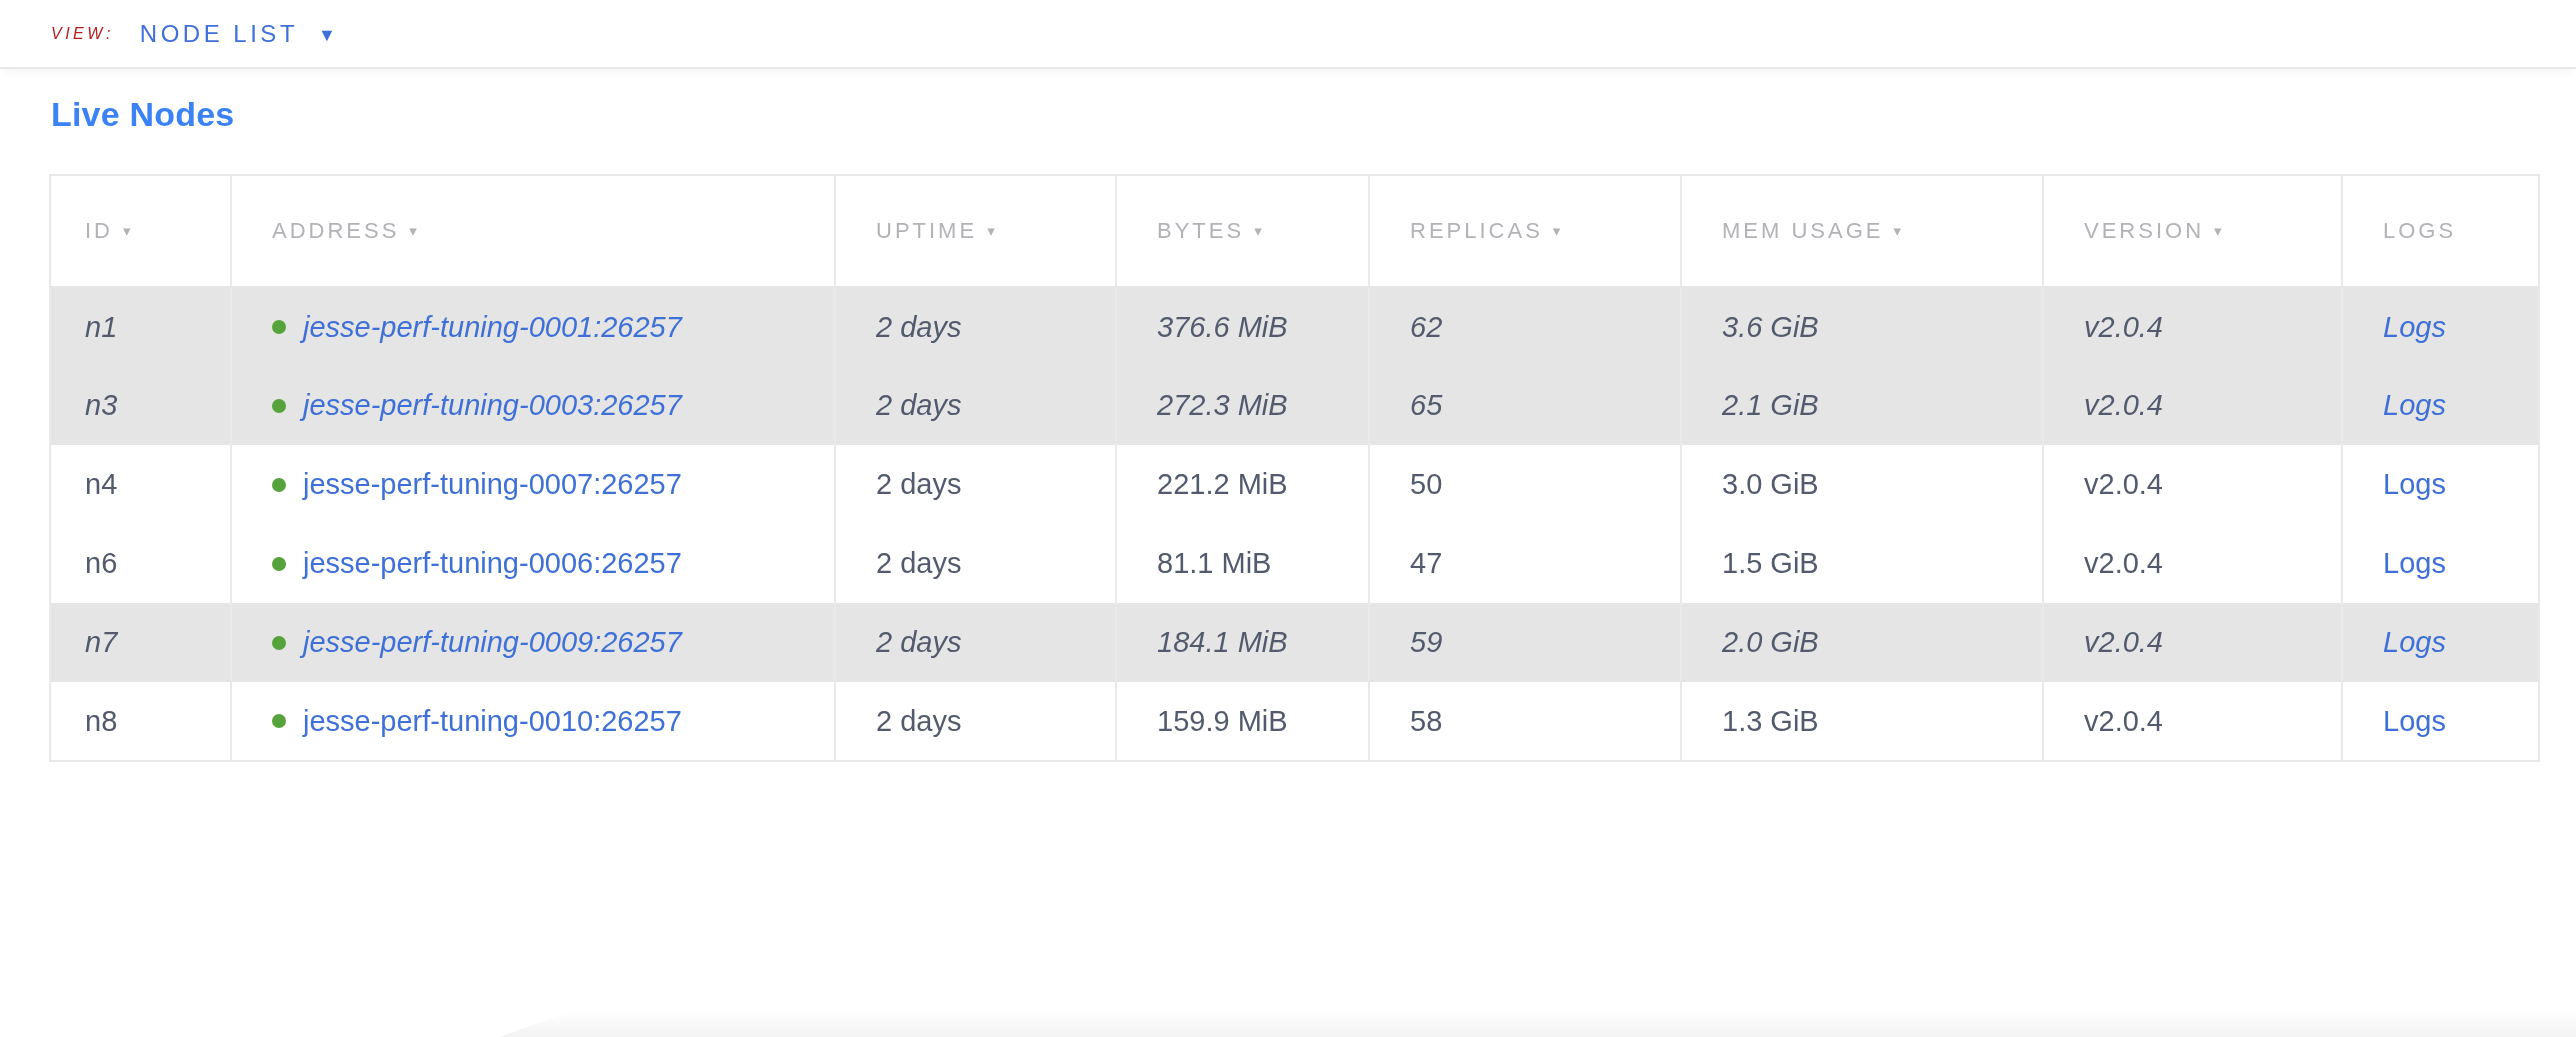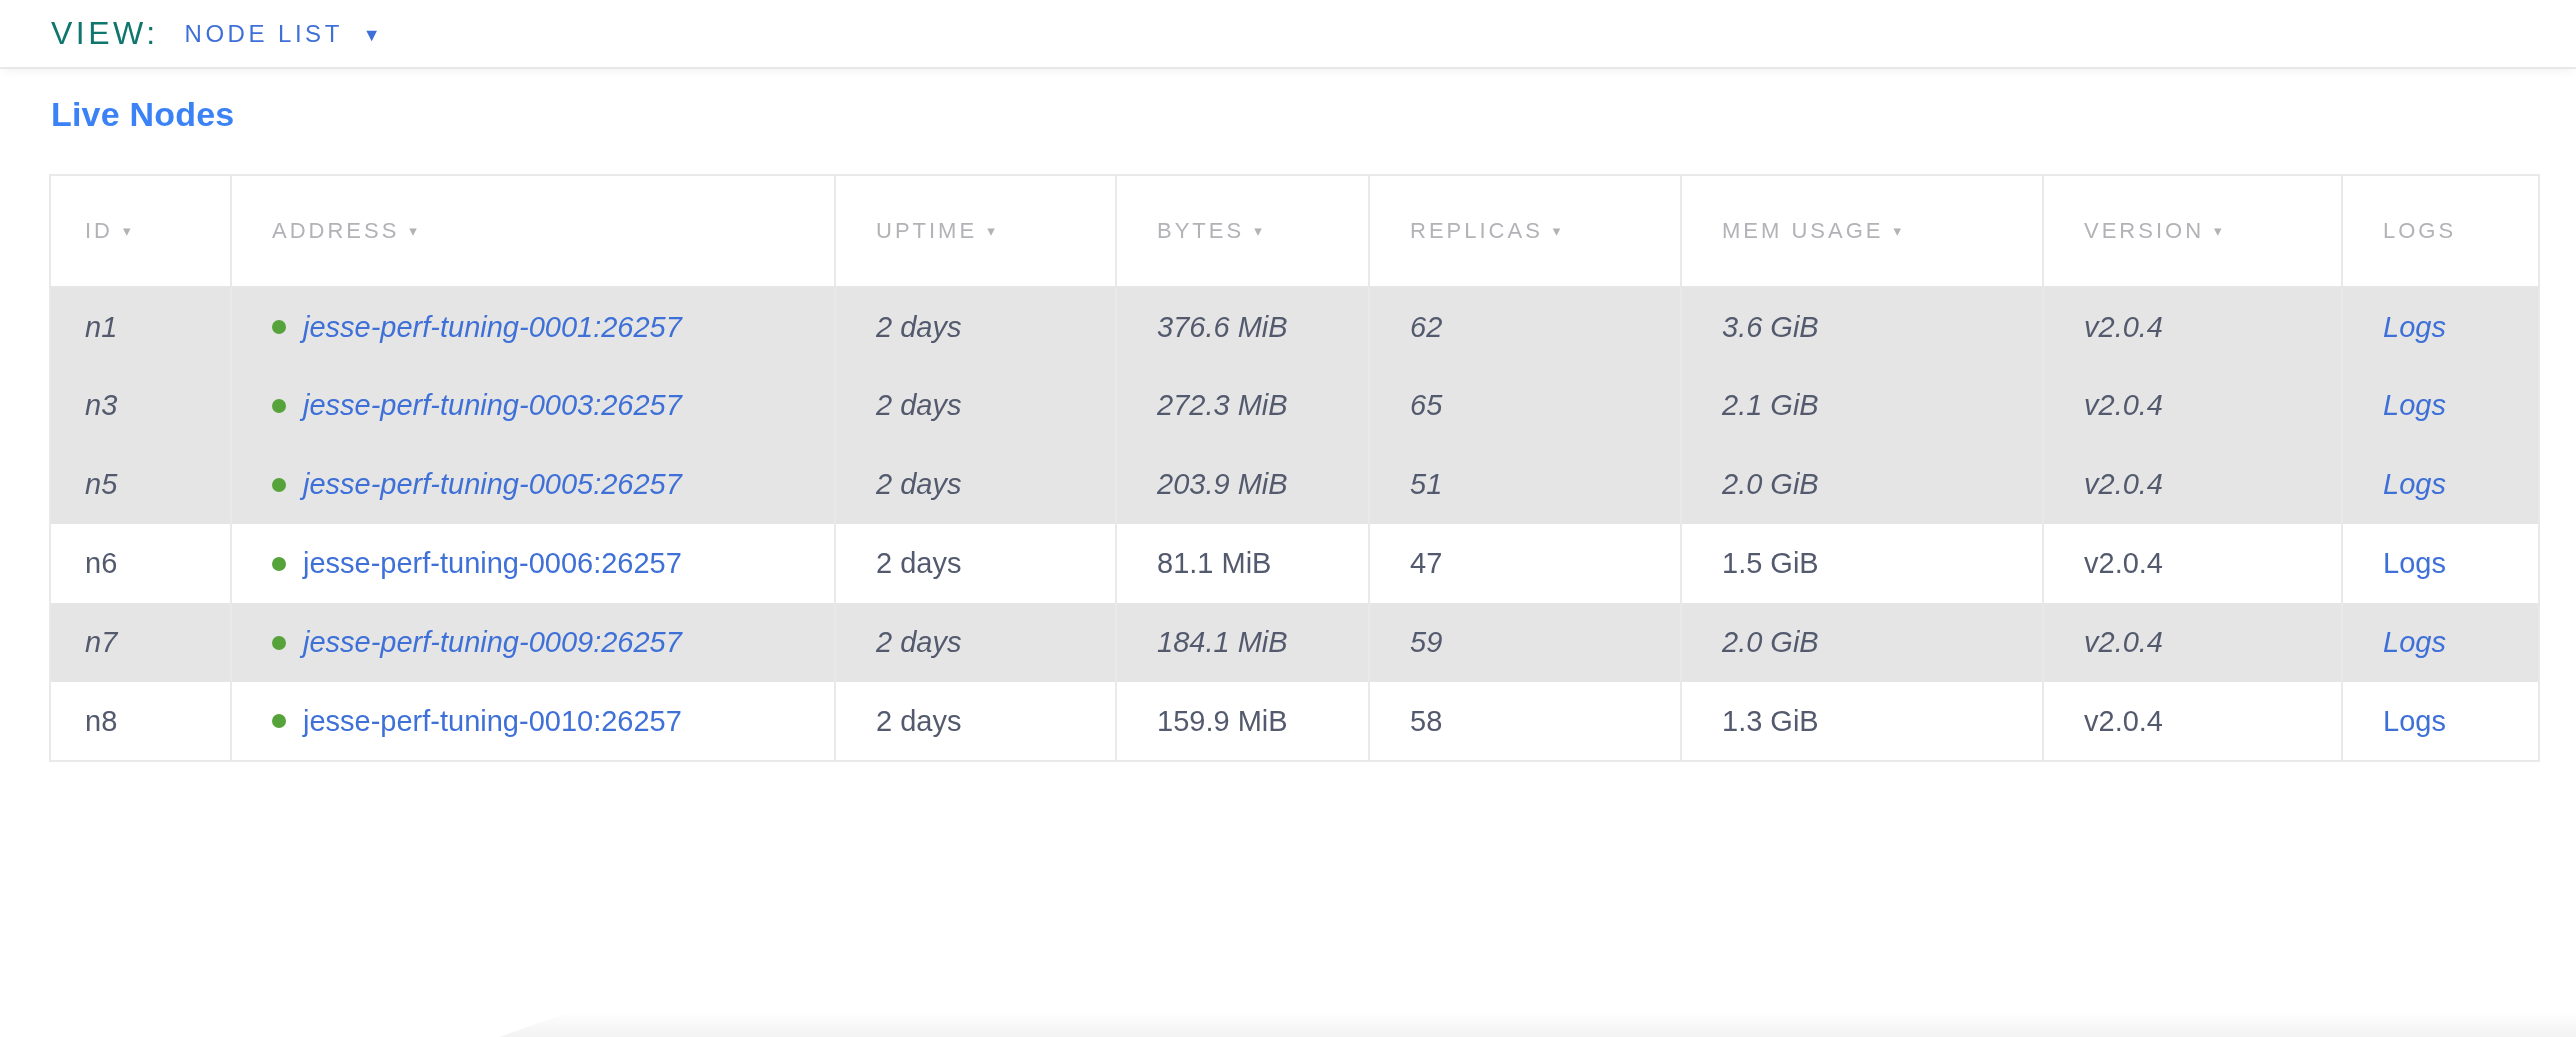--- a/index.html
+++ b/index.html
@@ -6,21 +6,21 @@
   html, body { width: 2576px; height: 1037px; background: #ffffff;
     font-family: "Liberation Sans", sans-serif; overflow: hidden; position: relative; }
 
   
   .view-bar {
     height: 69px; display: flex; align-items: center; padding-left: 51px;
     background: #ffffff; border-bottom: 2px solid #e8e8e8;
     box-shadow: 0 5px 9px -3px rgba(0,0,0,0.055);
     position: relative; z-index: 5;
   }
-  .view-label { font-size: 32px; letter-spacing: 3.5px; color: #0f766e; font-weight: 400; }
+  .view-label { font-size: 16px; letter-spacing: 3.5px; color: #b91c1c; font-weight: 400; font-style: italic; }
   .view-select { display: flex; align-items: center; margin-left: 26px; cursor: pointer; }
   .view-value { font-size: 24px; letter-spacing: 3.5px; color: #3e70d8; font-weight: 400; }
   .view-caret { font-size: 18px; color: #3e70d8; margin-left: 20px; line-height: 1; padding-top: 3px; }
 
   
   .page-title { margin: 26px 0 0 51px; font-size: 34px; font-weight: 600;
     color: #3b82f6; letter-spacing: 0.2px; }
 
   
   .table-wrap { margin: 40px 0 0 49px; }
@@ -127,32 +127,32 @@
               <a class="blue-link">jesse-perf-tuning-0003:26257</a>
             </span>
           </td>
         <td>2 days</td>
         <td>272.3 MiB</td>
         <td>65</td>
         <td>2.1 GiB</td>
         <td>v2.0.4</td>
         <td><a class="blue-link">Logs</a></td>
       </tr>
-      <tr class="stripe">
-        <td>n5</td>
-        <td>
-            <span class="addr-inner">
-              <span class="status-dot"></span>
-              <a class="blue-link">jesse-perf-tuning-0005:26257</a>
-            </span>
-          </td>
-        <td>2 days</td>
-        <td>203.9 MiB</td>
-        <td>51</td>
-        <td>2.0 GiB</td>
+      <tr>
+        <td>n4</td>
+        <td>
+            <span class="addr-inner">
+              <span class="status-dot"></span>
+              <a class="blue-link">jesse-perf-tuning-0007:26257</a>
+            </span>
+          </td>
+        <td>2 days</td>
+        <td>221.2 MiB</td>
+        <td>50</td>
+        <td>3.0 GiB</td>
         <td>v2.0.4</td>
         <td><a class="blue-link">Logs</a></td>
       </tr>
       <tr>
         <td>n6</td>
         <td>
             <span class="addr-inner">
               <span class="status-dot"></span>
               <a class="blue-link">jesse-perf-tuning-0006:26257</a>
             </span>

